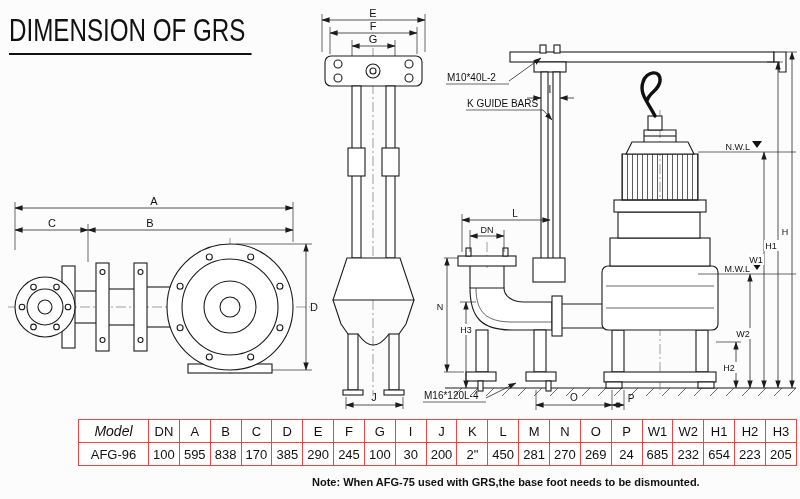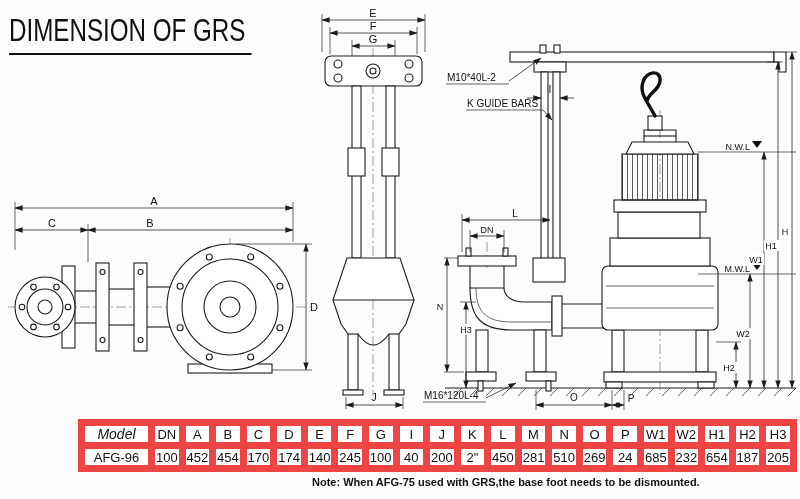--- a/index.html
+++ b/index.html
@@ -13,21 +13,21 @@
   .lb10{font-size:10px}
   .lb9{font-size:9px}
   .o{stroke:#1c1c1c;stroke-width:1.1;fill:none}
   .of{stroke:#1c1c1c;stroke-width:1.1;fill:#fff}
   .t{stroke:#2a2a2a;stroke-width:.7;fill:none}
   .d{stroke:#2a2a2a;stroke-width:.8;fill:none}
   .cl{stroke:#777;stroke-width:.7;stroke-dasharray:10 3 2 3;fill:none}
   .cable{stroke:#101010;stroke-width:3.4;fill:none;stroke-linecap:round}
   .wbg{fill:#fff;stroke:none}
   table.dims{position:absolute;left:78px;top:419px;width:719px;border-collapse:collapse;table-layout:fixed}
-  table.dims th,table.dims td{border:7px solid #ef4444;text-align:center;vertical-align:middle;height:23px;
+  table.dims th,table.dims td{border:1px solid #ef4444;text-align:center;vertical-align:middle;height:23px;
          font-size:13px;font-weight:400;padding:0;overflow:hidden;background:#fff}
   table.dims th:first-child{font-style:italic;font-size:14px}
   .note{position:absolute;left:312px;top:476px;font-size:11px;font-weight:700;white-space:nowrap}
 </style>
 </head>
 <body>
 
 <div class="title">DIMENSION OF GRS</div>
 
 <svg class="drawing" width="800" height="418" viewBox="0 0 800 418">
@@ -300,37 +300,37 @@
     <th>P</th>
     <th>W1</th>
     <th>W2</th>
     <th>H1</th>
     <th>H2</th>
     <th>H3</th>
   </tr>
   <tr>
     <td>AFG-96</td>
     <td>100</td>
-    <td>452</td>
-    <td>454</td>
+    <td>595</td>
+    <td>838</td>
     <td>170</td>
-    <td>174</td>
-    <td>140</td>
+    <td>385</td>
+    <td>290</td>
     <td>245</td>
     <td>100</td>
-    <td>40</td>
+    <td>30</td>
     <td>200</td>
     <td>2"</td>
     <td>450</td>
     <td>281</td>
-    <td>510</td>
+    <td>270</td>
     <td>269</td>
     <td>24</td>
     <td>685</td>
     <td>232</td>
     <td>654</td>
-    <td>187</td>
+    <td>223</td>
     <td>205</td>
   </tr>
   </tbody>
 </table>
 
 <div class="note">Note: When AFG-75 used with GRS,the base foot needs to be dismounted.</div>
 
 </body></html>

